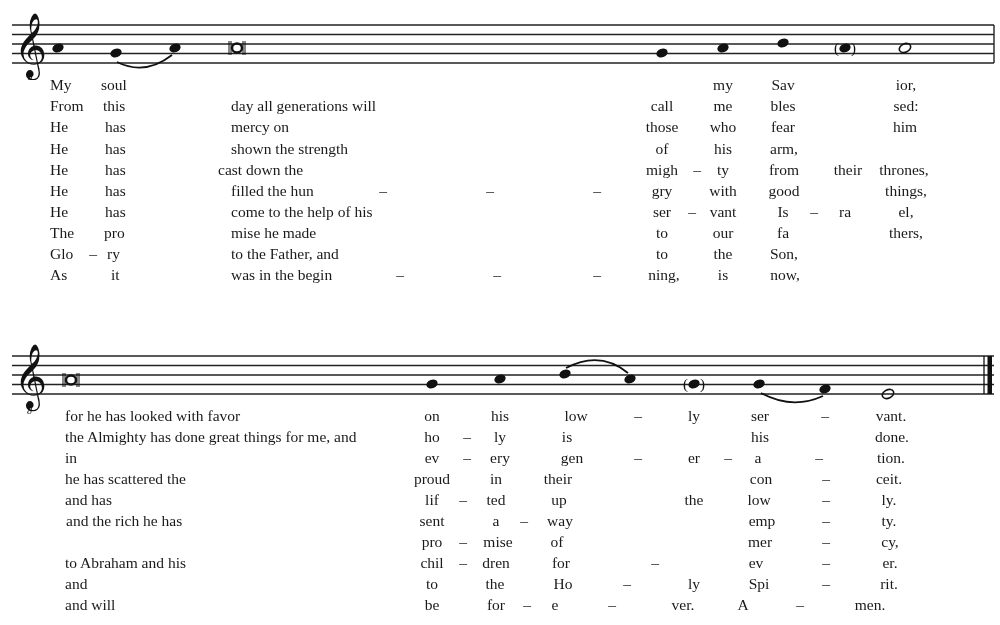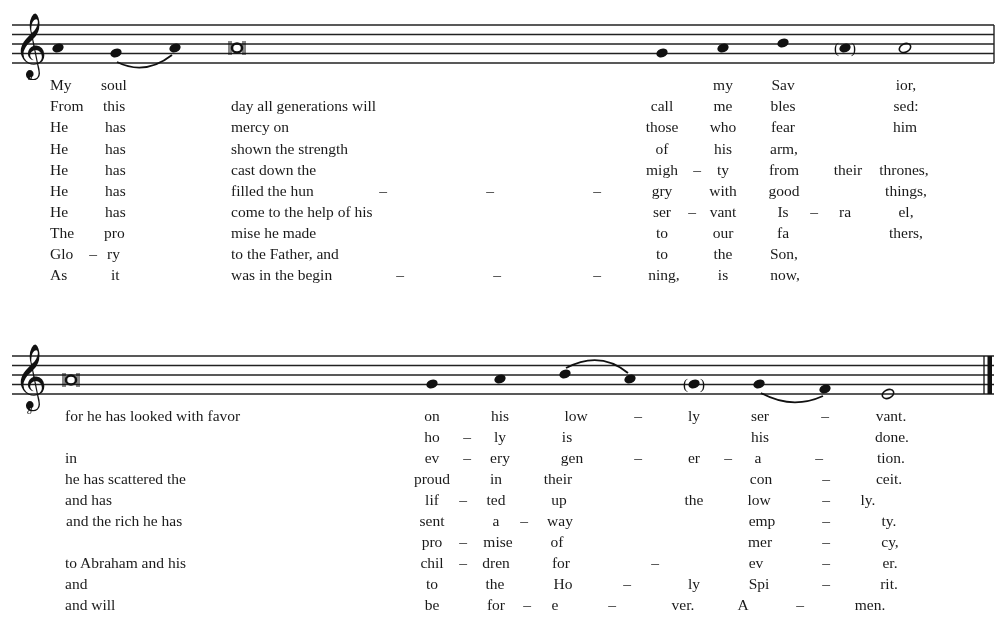--- a/index.html
+++ b/index.html
@@ -88,21 +88,21 @@
     <span class="syl left" style="left:105px">has</span>
     <span class="syl left" style="left:231px">shown the strength</span>
     <span class="syl" style="left:662px">of</span>
     <span class="syl" style="left:723px">his</span>
     <span class="syl" style="left:784px">arm,</span>
   </div>
 
   <div class="lyric-line" style="top:160px">
     <span class="syl left" style="left:50px">He</span>
     <span class="syl left" style="left:105px">has</span>
-    <span class="syl left" style="left:231px">cast down the</span>
+    <span class="syl left" style="left:218px">cast down the</span>
     <span class="syl" style="left:662px">migh</span>
     <span class="syl" style="left:697px">–</span>
     <span class="syl" style="left:723px">ty</span>
     <span class="syl" style="left:784px">from</span>
     <span class="syl" style="left:848px">their</span>
     <span class="syl" style="left:904px">thrones,</span>
   </div>
 
   <div class="lyric-line" style="top:181px">
     <span class="syl left" style="left:50px">He</span>
@@ -210,20 +210,21 @@
     <span class="syl" style="left:432px">on</span>
     <span class="syl" style="left:500px">his</span>
     <span class="syl" style="left:576px">low</span>
     <span class="syl" style="left:638px">–</span>
     <span class="syl" style="left:694px">ly</span>
     <span class="syl" style="left:760px">ser</span>
     <span class="syl" style="left:825px">–</span>
     <span class="syl" style="left:891px">vant.</span>
   </div>
   <div class="lyric-line" style="top:427px">
+    <span class="syl left" style="left:65px">the Almighty has done great things for me, and</span>
     <span class="syl" style="left:432px">ho</span>
     <span class="syl" style="left:467px">–</span>
     <span class="syl" style="left:500px">ly</span>
     <span class="syl" style="left:567px">is</span>
     <span class="syl" style="left:760px">his</span>
     <span class="syl" style="left:892px">done.</span>
   </div>
   <div class="lyric-line" style="top:448px">
     <span class="syl left" style="left:65px">in</span>
     <span class="syl" style="left:432px">ev</span>
@@ -248,21 +249,21 @@
   </div>
   <div class="lyric-line" style="top:490px">
     <span class="syl left" style="left:65px">and has</span>
     <span class="syl" style="left:432px">lif</span>
     <span class="syl" style="left:463px">–</span>
     <span class="syl" style="left:496px">ted</span>
     <span class="syl" style="left:559px">up</span>
     <span class="syl" style="left:694px">the</span>
     <span class="syl" style="left:759px">low</span>
     <span class="syl" style="left:826px">–</span>
-    <span class="syl" style="left:868px">ly.</span>
+    <span class="syl" style="left:889px">ly.</span>
   </div>
   <div class="lyric-line" style="top:511px">
     <span class="syl left" style="left:66px">and the rich he has</span>
     <span class="syl" style="left:432px">sent</span>
     <span class="syl" style="left:496px">a</span>
     <span class="syl" style="left:524px">–</span>
     <span class="syl" style="left:560px">way</span>
     <span class="syl" style="left:762px">emp</span>
     <span class="syl" style="left:826px">–</span>
     <span class="syl" style="left:889px">ty.</span>

